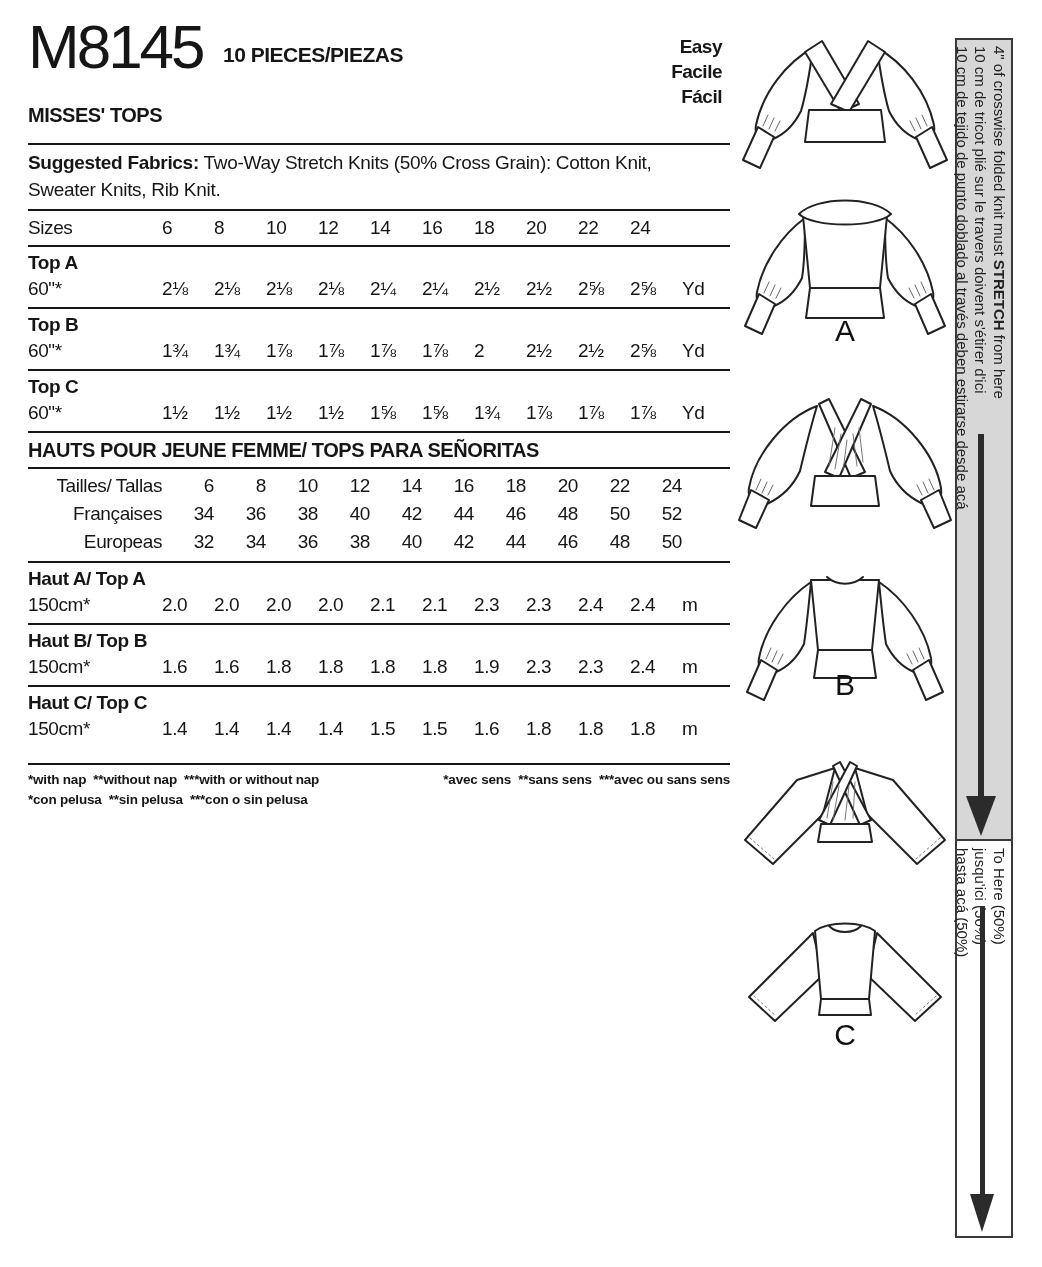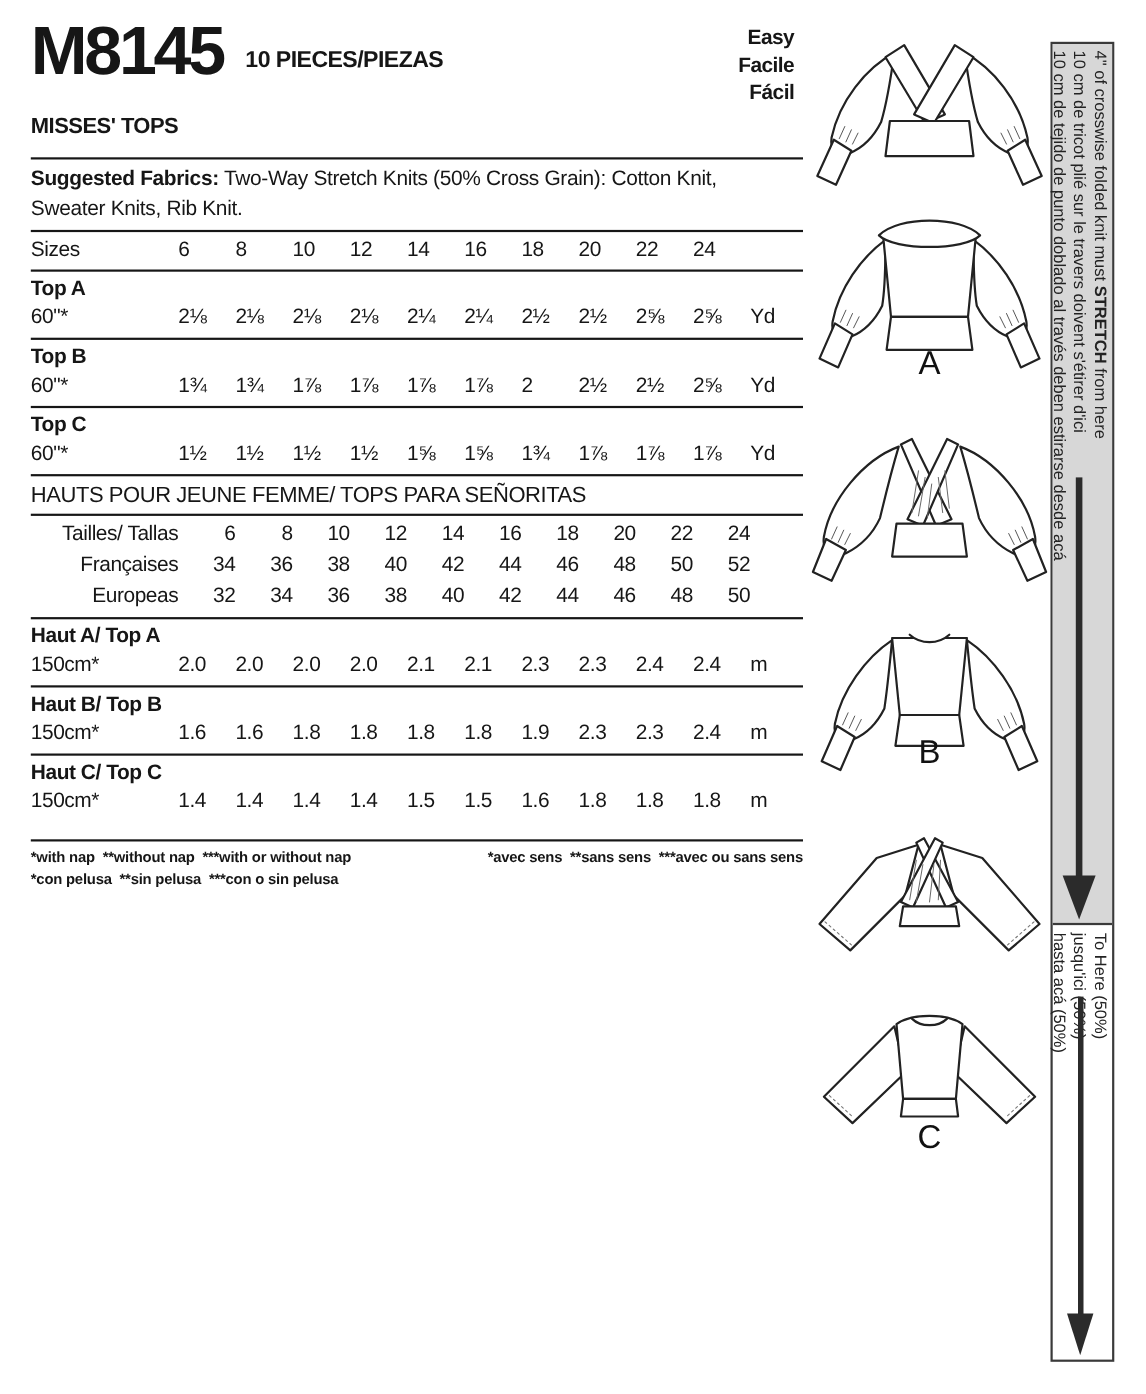--- a/index.html
+++ b/index.html
@@ -1,38 +1,38 @@
 <!DOCTYPE html>
 <html><head>
 <meta charset="utf-8">
 <style>
   html,body{margin:0;padding:0;background:#fff;}
   .page{position:relative;width:1042px;height:1267px;background:#ffffff;overflow:hidden;
         font-family:"Liberation Sans",sans-serif;color:#161616;}
   
   .leftcol{position:absolute;left:28px;top:14px;width:702px;}
   .brandrow{position:relative;height:88px;}
-  .patnum{font-size:62px;font-weight:700;letter-spacing:-3px;line-height:66px;display:inline-block;}
+  .patnum{font-size:62px;font-weight:400;letter-spacing:-3px;line-height:66px;display:inline-block;}
   .pieces{display:inline-block;font-size:21px;font-weight:700;letter-spacing:-0.5px;margin-left:16px;position:relative;top:-6px;}
-  .difficulty{position:absolute;right:8px;top:8px;text-align:right;font-size:19px;font-weight:700;line-height:25px;letter-spacing:-0.5px;}
+  .difficulty{position:absolute;right:8px;top:20px;text-align:right;font-size:19px;font-weight:700;line-height:25px;letter-spacing:-0.5px;}
   .category{font-size:20px;font-weight:800;letter-spacing:-0.5px;margin-top:2px;margin-bottom:16px;}
   .rule{height:2px;background:#161616;}
   .fabrics{font-size:19px;line-height:27px;letter-spacing:-0.3px;margin:4px 16px 6px 0;}
   .fabrics b{font-weight:800;}
   
   .trow{display:flex;align-items:baseline;line-height:26px;font-size:19px;letter-spacing:-0.4px;}
   .rlabel{width:134px;flex:0 0 134px;font-weight:400;}
   .rlabel.light{font-weight:400;}
   .cells{display:grid;grid-template-columns:repeat(10,52px);}
   .cell{font-weight:400;}
   .unit{width:40px;font-weight:400;}
   .sect{padding:3px 0 5px 0;}
   .sect-name{font-size:19px;font-weight:800;letter-spacing:-0.4px;line-height:26px;}
   .sizes-row{padding:4px 0;}
-  .metric-head{font-size:20px;font-weight:400;letter-spacing:-0.4px;line-height:30px;padding:2px 0;}
+  .metric-head{font-size:20px;font-weight:700;letter-spacing:-0.4px;line-height:30px;padding:2px 0;}
   .size-rows{padding:3px 0 5px 0;text-align:right;}
   .size-rows .trow{line-height:28px;}
   
   .footnotes{margin-top:16px;font-size:13.5px;font-weight:700;letter-spacing:-0.2px;line-height:20px;}
   .fnline1{display:flex;justify-content:space-between;white-space:pre-wrap;}
   .fn{white-space:pre-wrap;}
   
   .figure{position:absolute;left:733px;width:224px;}
   #figA{top:30px;} #figB{top:392px;} #figC{top:752px;}
   .figure svg{display:block;}

